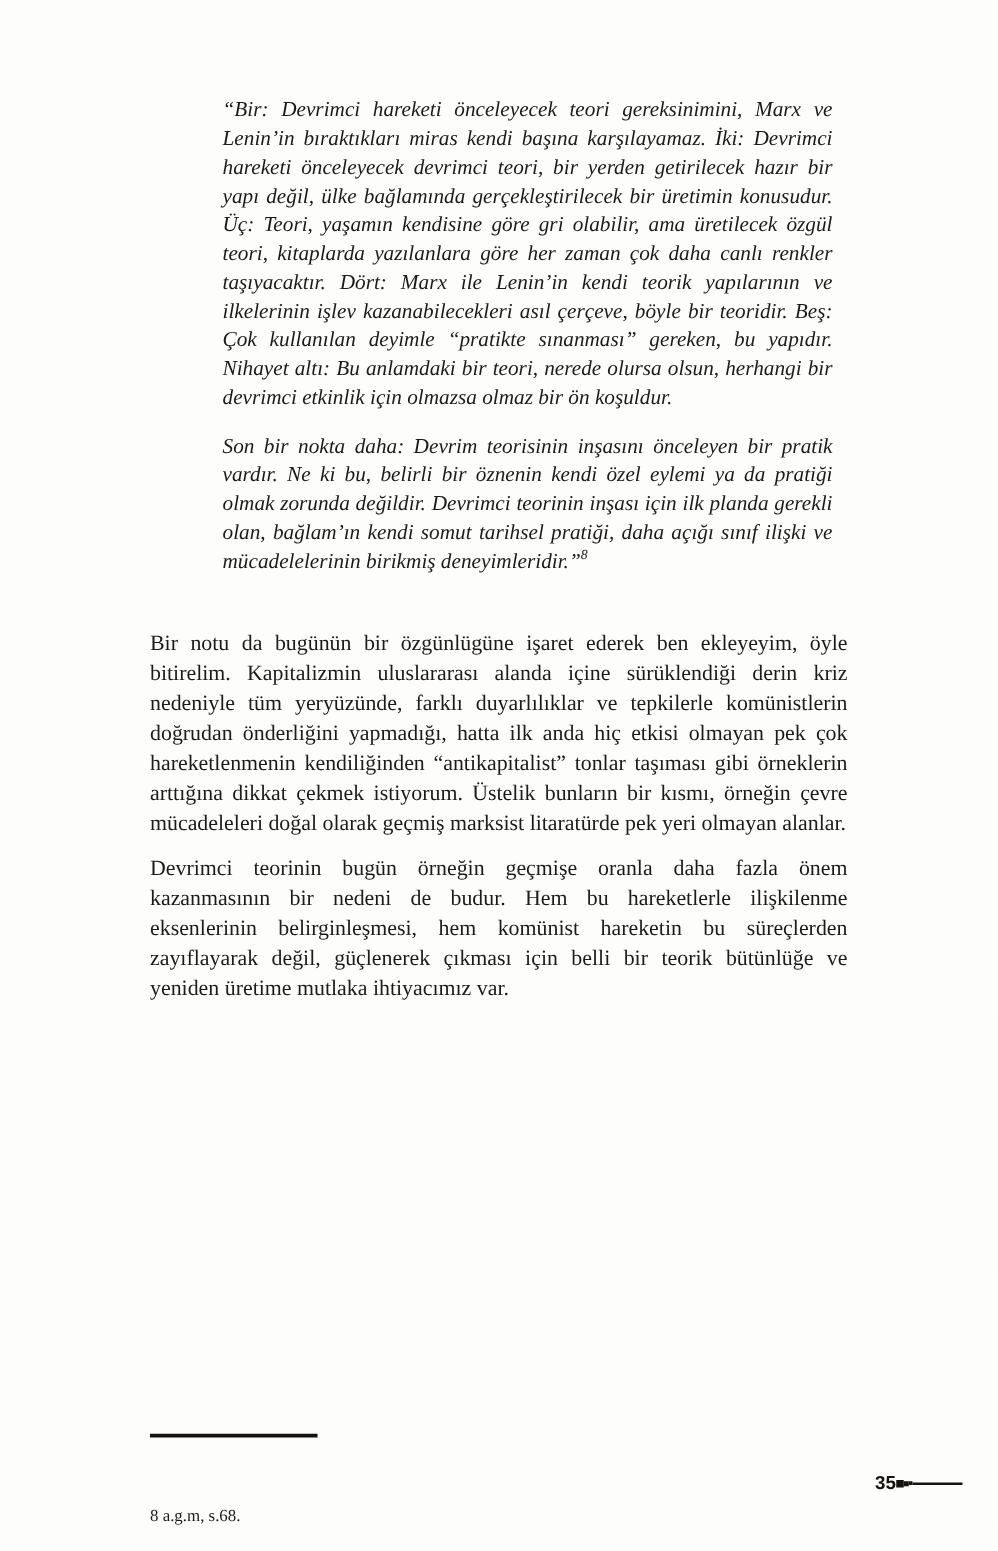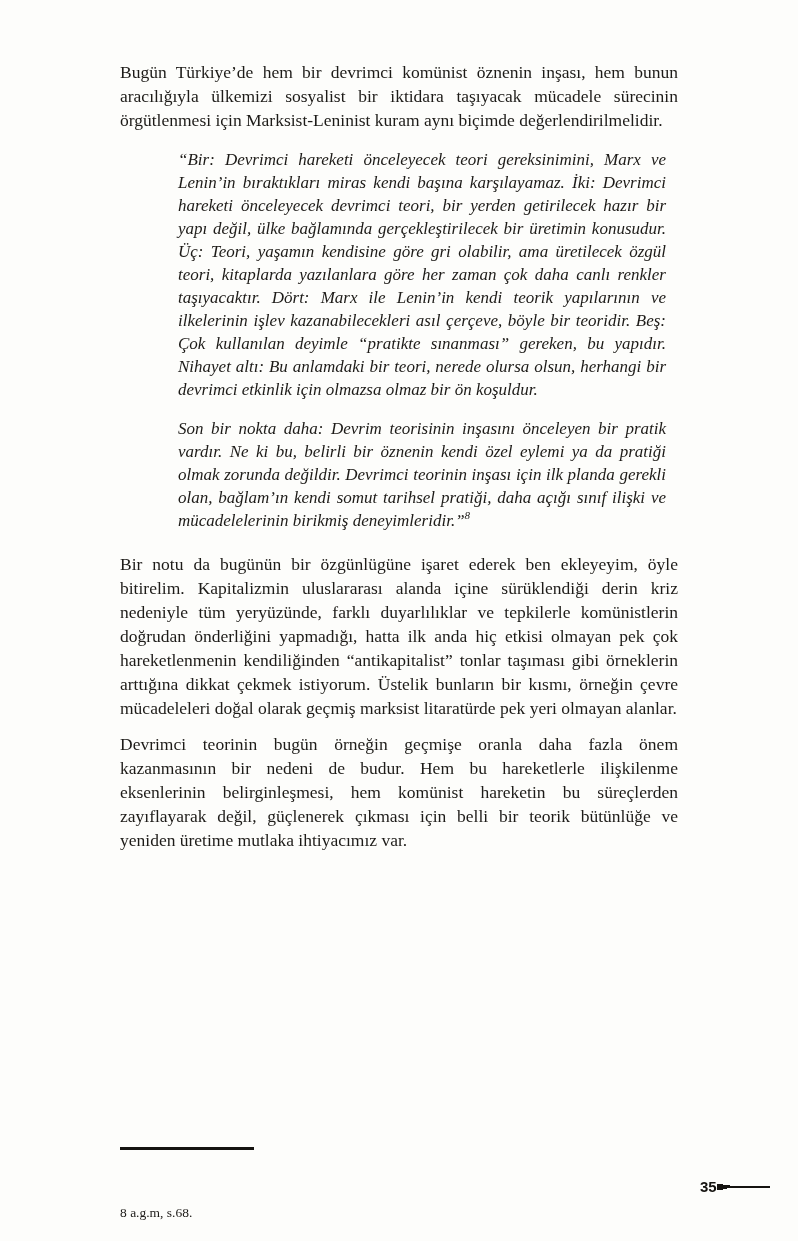--- a/index.html
+++ b/index.html
@@ -40,21 +40,21 @@
   .quote-p {
     font-style: italic;
     font-size: 17px;
     line-height: 23px;
     text-align: justify;
     margin: 0 0 16px 0;
     hyphens: auto;
   }
 
   .section-gap {
-    margin-top: 20px;
+    margin-top: 42px;
   }
 
   sup.footnote-ref {
     font-size: 11px;
     font-style: italic;
     line-height: 0;
   }
 
   .footnote-rule {
     position: absolute;
@@ -100,21 +100,20 @@
   .orn-line { width: 38px; height: 2px; }
   .orn-dot  { width: 2px; height: 2px; }
 </style>
 </head>
 <body>
 
 <div class="page">
 
   <div class="content">
 
-    <p class="body-p">Bugün Türkiye’de hem bir devrimci komünist öznenin inşası, hem bunun aracılığıyla ülkemizi sosyalist bir iktidara taşıyacak mücadele sürecinin örgütlenmesi için Marksist-Leninist kuram aynı biçimde değerlendirilmelidir.</p>
 
 
     <div class="quote-block">
       <p class="quote-p">“Bir: Devrimci hareketi önceleyecek teori gereksinimini, Marx ve Lenin’in bıraktıkları miras kendi başına karşılayamaz. İki: Devrimci hareketi önceleyecek devrimci teori, bir yerden getirilecek hazır bir yapı değil, ülke bağlamında gerçekleştirilecek bir üretimin konusudur. Üç: Teori, yaşamın kendisine göre gri olabilir, ama üretilecek özgül teori, kitaplarda yazılanlara göre her zaman çok daha canlı renkler taşıyacaktır. Dört: Marx ile Lenin’in kendi teorik yapılarının ve ilkelerinin işlev kazanabilecekleri asıl çerçeve, böyle bir teoridir. Beş: Çok kullanılan deyimle “pratikte sınanması” gereken, bu yapıdır. Nihayet altı: Bu anlamdaki bir teori, nerede olursa olsun, herhangi bir devrimci etkinlik için olmazsa olmaz bir ön koşuldur.</p>
 
       <p class="quote-p">
         <span>Son bir nokta daha: Devrim teorisinin inşasını önceleyen bir pratik vardır. Ne ki bu, belirli bir öznenin kendi özel eylemi ya da pratiği olmak zorunda değildir. Devrimci teorinin inşası için ilk planda gerekli olan, bağlam’ın kendi somut tarihsel pratiği, daha açığı sınıf ilişki ve mücadelelerinin birikmiş deneyimleridir.”</span><sup class="footnote-ref">8</sup>
       </p>
     </div>
 

